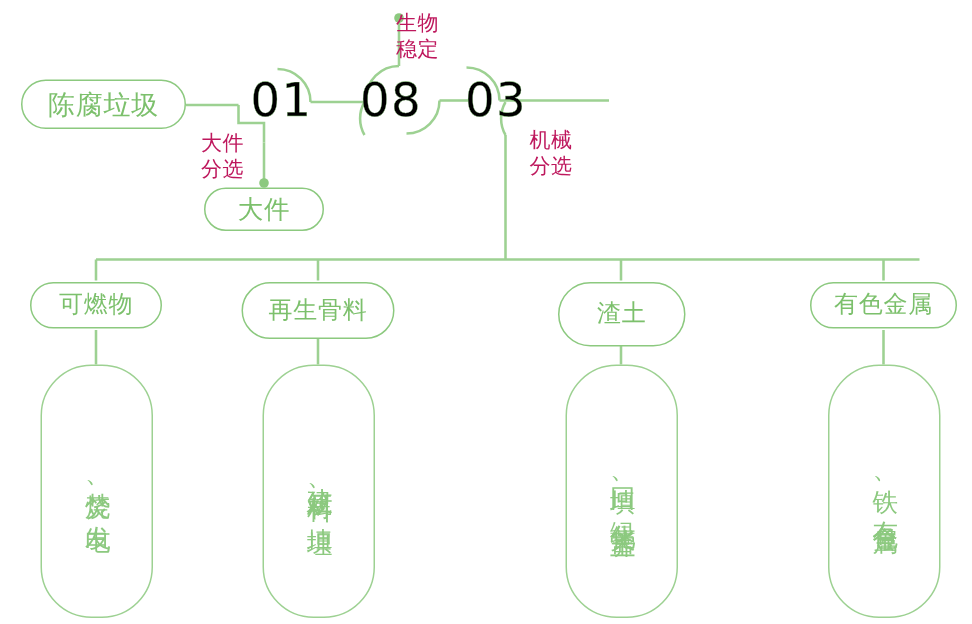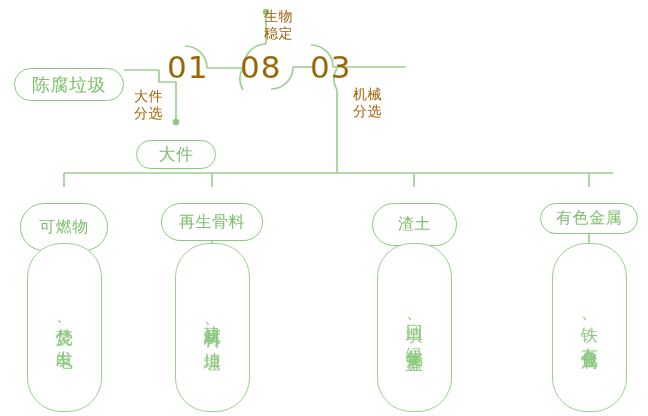--- a/index.html
+++ b/index.html
@@ -36,21 +36,20 @@
   .pill {
     border: 1.6px solid #8cc97f;
     border-radius: 999px;
     background: #ffffff;
     color: #7cc06c;
     display: flex;
     align-items: center;
     justify-content: center;
     letter-spacing: 0.5px;
     white-space: nowrap;
-    margin-top: 15px;
   }
   
   .vbox {
     border: 1.6px solid #9dd192;
     border-radius: 34px;
     background: #ffffff;
     color: #8cc97f;
     display: flex;
     align-items: center;
     justify-content: center;
@@ -60,32 +59,32 @@
     text-orientation: upright;
     letter-spacing: 2px;
     line-height: 1.55;
     font-size: 17px;
     text-align: center;
     white-space: pre-line;
   }
   
   .stepnum {
     position: absolute;
-    color: #a16207;
+    color: #000000;
     font-size: 31px;
     font-weight: 400;
     letter-spacing: 1px;
     line-height: 1;
     white-space: nowrap;
     -webkit-text-stroke: 0.2px #8cc97f;
   }
   
   .anno {
     position: absolute;
-    color: #a16207;
+    color: #be185d;
     font-size: 14px;
     line-height: 1.22;
     white-space: pre-line;
     letter-spacing: 0.4px;
   }
   .anno.right { text-align: left; }
 </style>
 </head>
 <body>
 
@@ -150,21 +149,21 @@
 分选</div>
   <div class="anno right" style="left:264px; top:8px;">生物
 稳定</div>
   <div class="anno right" style="left:353px; top:86px;font-family:Liberation Serif, serif;">机械
 分选</div>
 
   <div class="node pill" style="left:136px; top:125px; width:80px; height:29px; font-size:17px;">
     <span>大件</span>
   </div>
 
-  <div class="node pill" style="left:20px; top:188px; width:88px; height:48px; font-size:16px;">
+  <div class="node pill" style="left:20px; top:188px; width:88px; height:31px; font-size:16px;">
     <span>可燃物</span>
   </div>
   <div class="node vbox" style="left:27px; top:243px; width:75px; height:169px;">
     <span class="vtext">焚烧、发电</span>
   </div>
 
   <div class="node pill" style="left:161px; top:188px; width:102px; height:38px; font-size:16px;">
     <span>再生骨料</span>
   </div>
   <div class="node vbox" style="left:175px; top:243px; width:75px; height:169px;">

